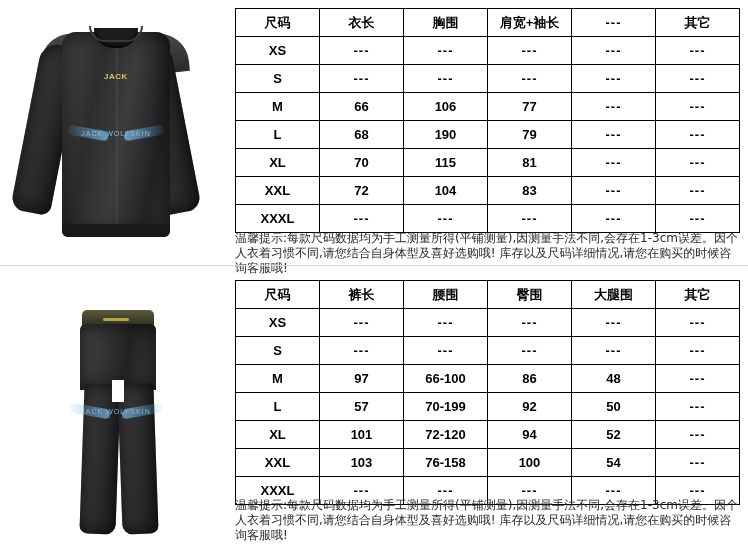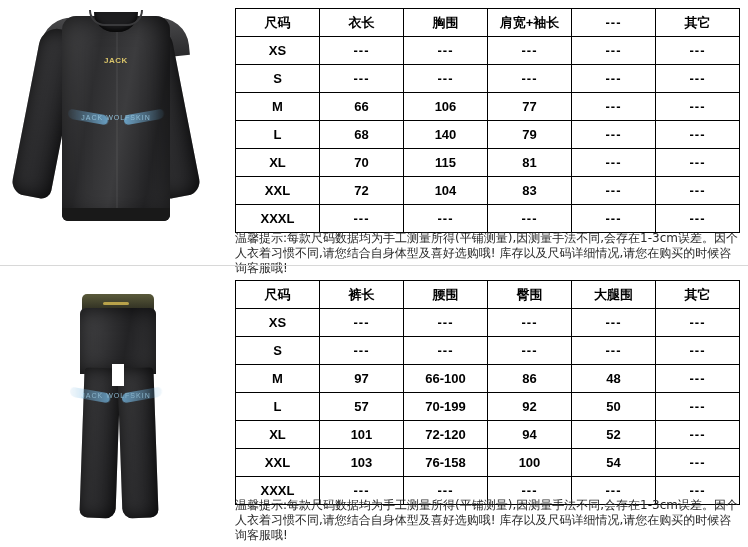--- a/index.html
+++ b/index.html
@@ -31,21 +31,21 @@
     left: 0;
     top: 265px;
     width: 748px;
     height: 1px;
     background: #d8d8d8;
   }
   
   .photo {
     position: absolute;
     left: 0;
-    top: 0;
+    top: 16px;
     width: 232px;
     height: 265px;
     overflow: hidden;
   }
   .photo-bg {
     position: absolute;
     inset: 0;
     background: #ffffff;
   }
 
@@ -347,21 +347,21 @@
             <td>M</td>
             <td>66</td>
             <td>106</td>
             <td>77</td>
             <td class="dash">---</td>
             <td class="dash">---</td>
           </tr>
           <tr>
             <td>L</td>
             <td>68</td>
-            <td>140</td>
+            <td>190</td>
             <td>79</td>
             <td class="dash">---</td>
             <td class="dash">---</td>
           </tr>
           <tr>
             <td>XL</td>
             <td>70</td>
             <td>115</td>
             <td>81</td>
             <td class="dash">---</td>

